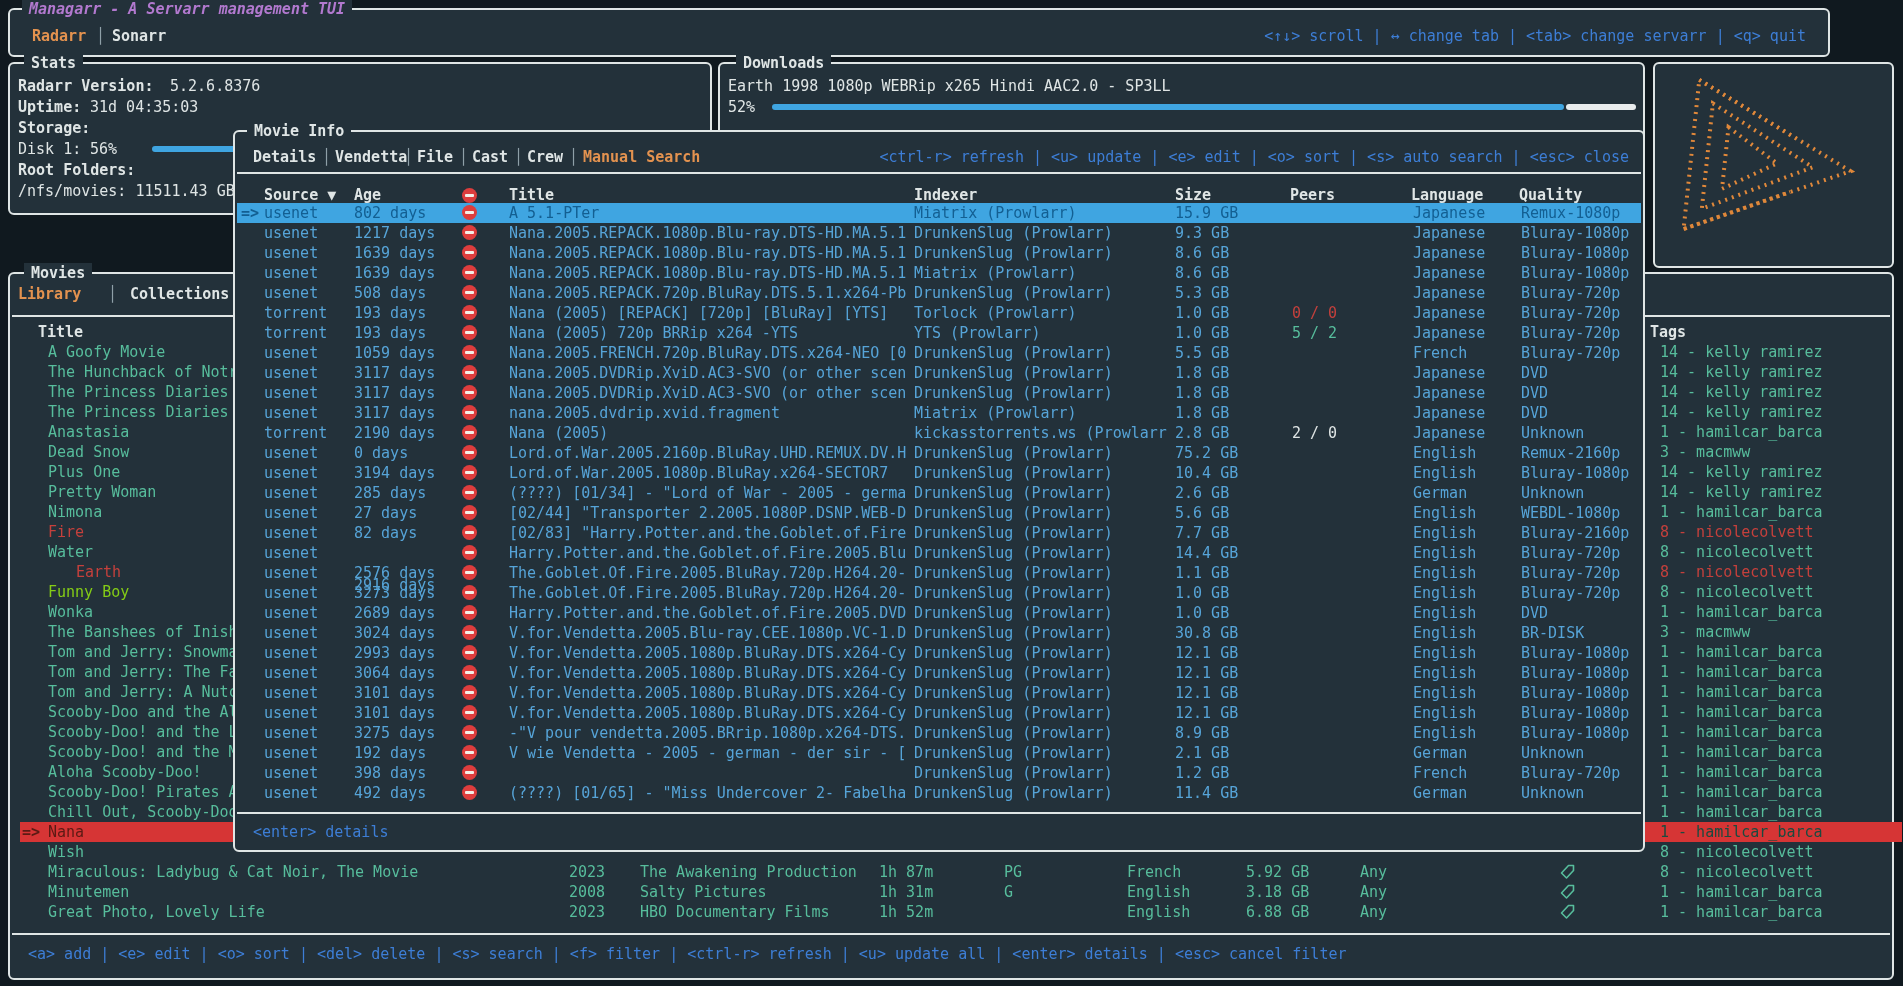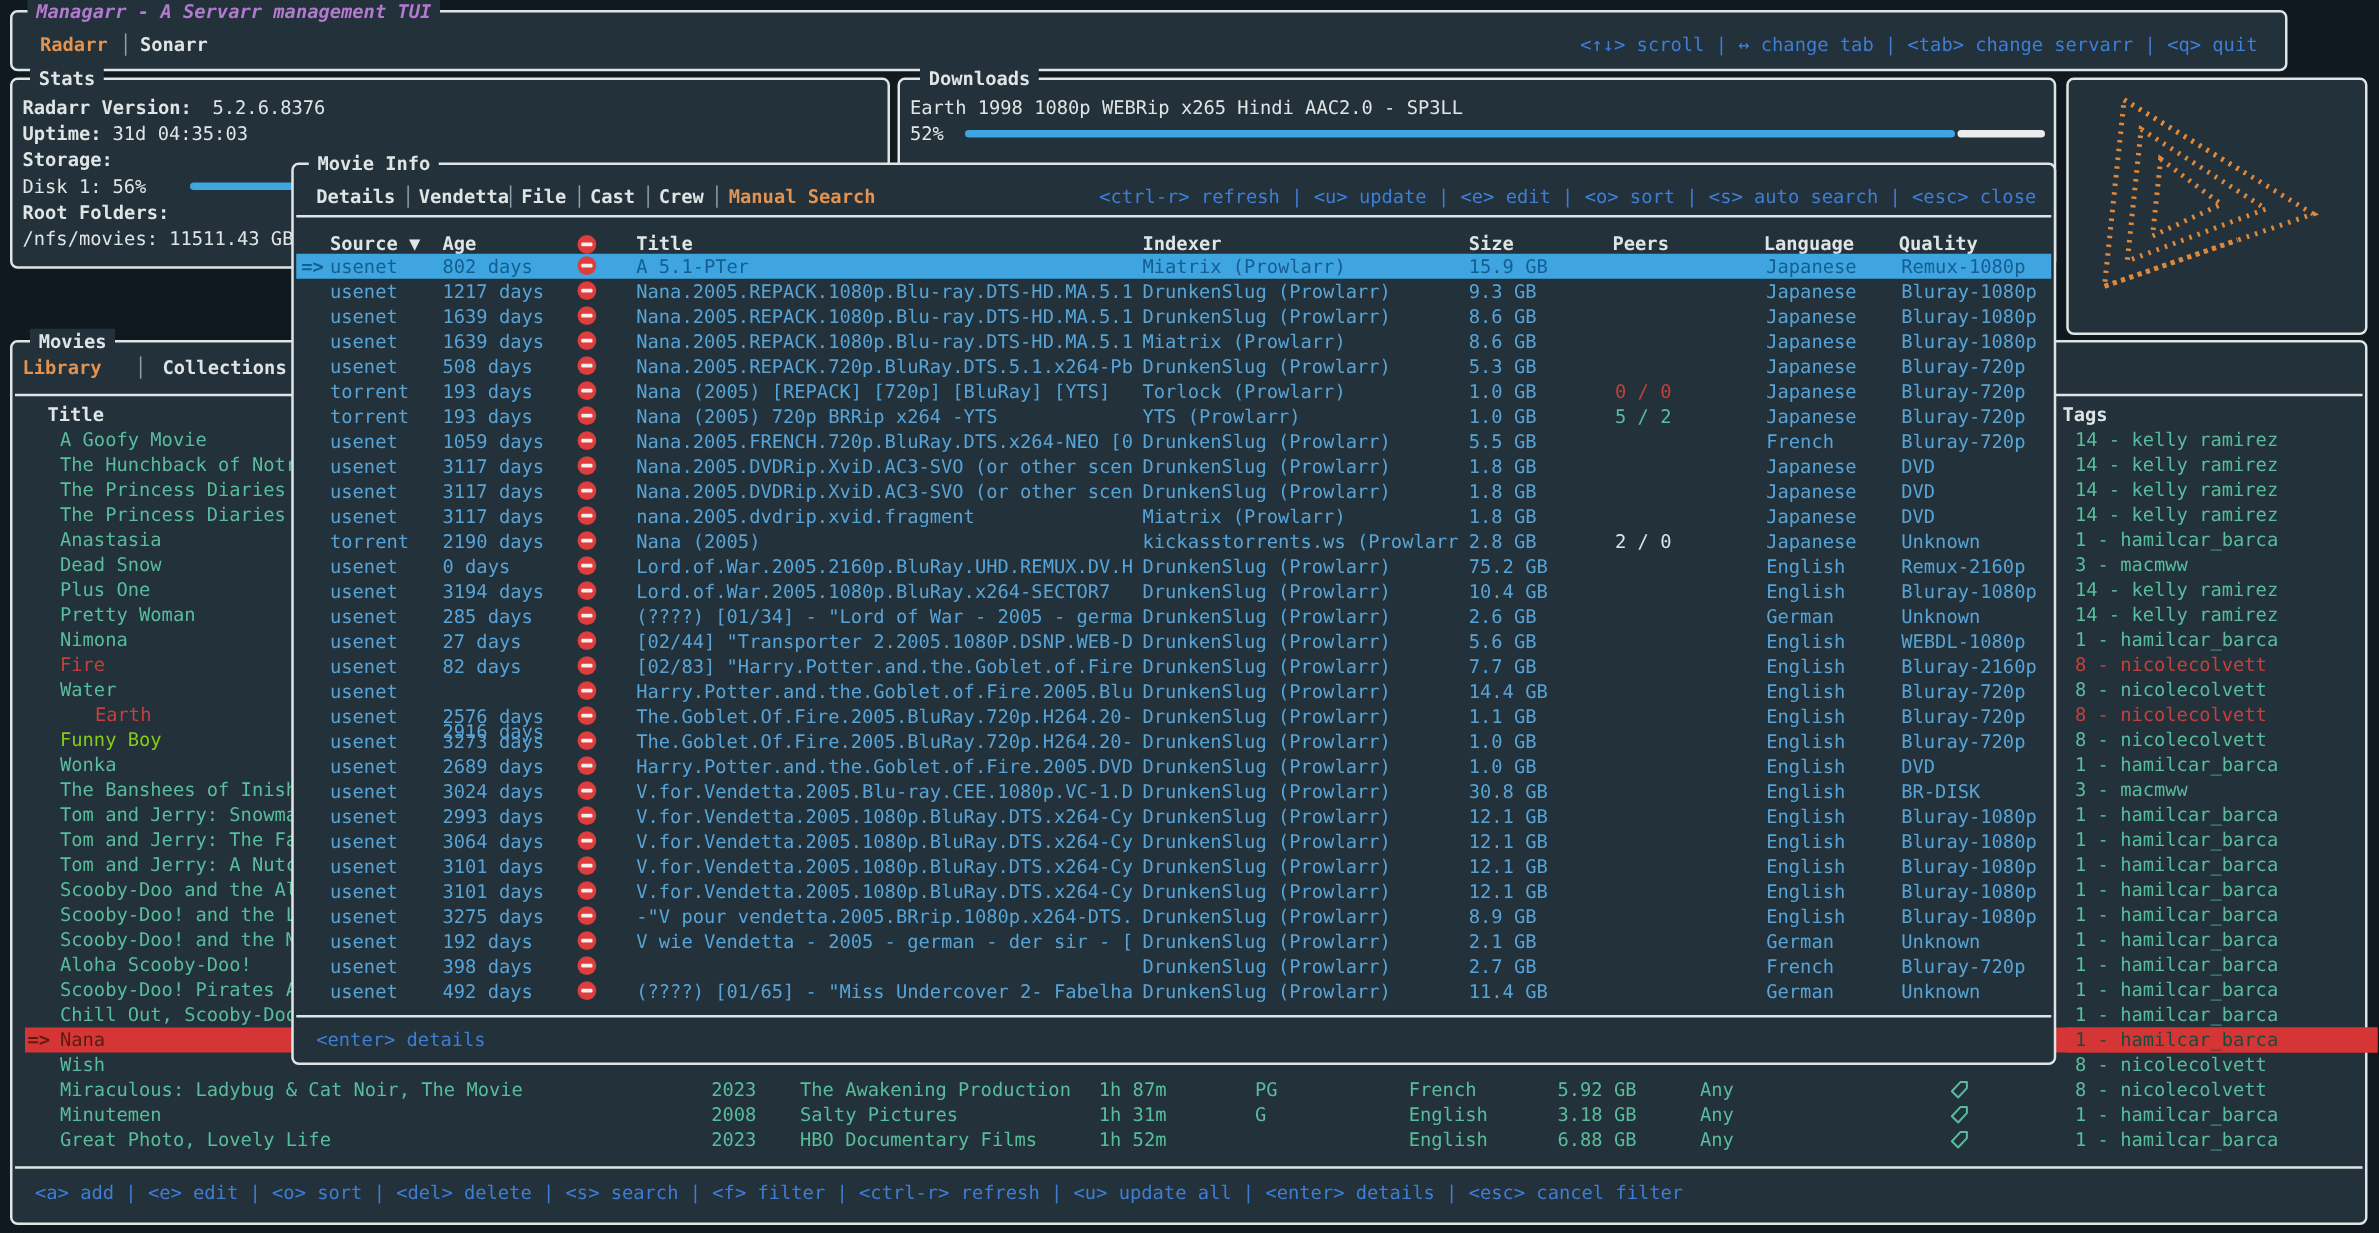--- a/index.html
+++ b/index.html
@@ -554,21 +554,21 @@
           <span class="cell" style="left: 677px;">DrunkenSlug (Prowlarr)</span>
           <span class="cell" style="left: 938px;">2.1 GB</span>
           <span class="cell" style="left: 1176px;">German</span>
           <span class="cell" style="left: 1284px;">Unknown</span>
         </div>
         <div class="mrow" style="top: 631px;">
           <span class="cell" style="left: 27px;">usenet</span>
           <span class="cell" style="left: 117px;">398 days</span>
           <span class="rej" style="left: 225px;"></span>
           <span class="cell" style="left: 677px;">DrunkenSlug (Prowlarr)</span>
-          <span class="cell" style="left: 938px;">2.7 GB</span>
+          <span class="cell" style="left: 938px;">1.2 GB</span>
           <span class="cell" style="left: 1176px;">French</span>
           <span class="cell" style="left: 1284px;">Bluray-720p</span>
         </div>
         <div class="mrow" style="top: 651px;">
           <span class="cell" style="left: 27px;">usenet</span>
           <span class="cell" style="left: 117px;">492 days</span>
           <span class="rej" style="left: 225px;"></span>
           <span class="cell" style="left: 272px;">(????) [01/65] - "Miss Undercover 2- Fabelha</span>
           <span class="cell" style="left: 677px;">DrunkenSlug (Prowlarr)</span>
           <span class="cell" style="left: 938px;">11.4 GB</span>

